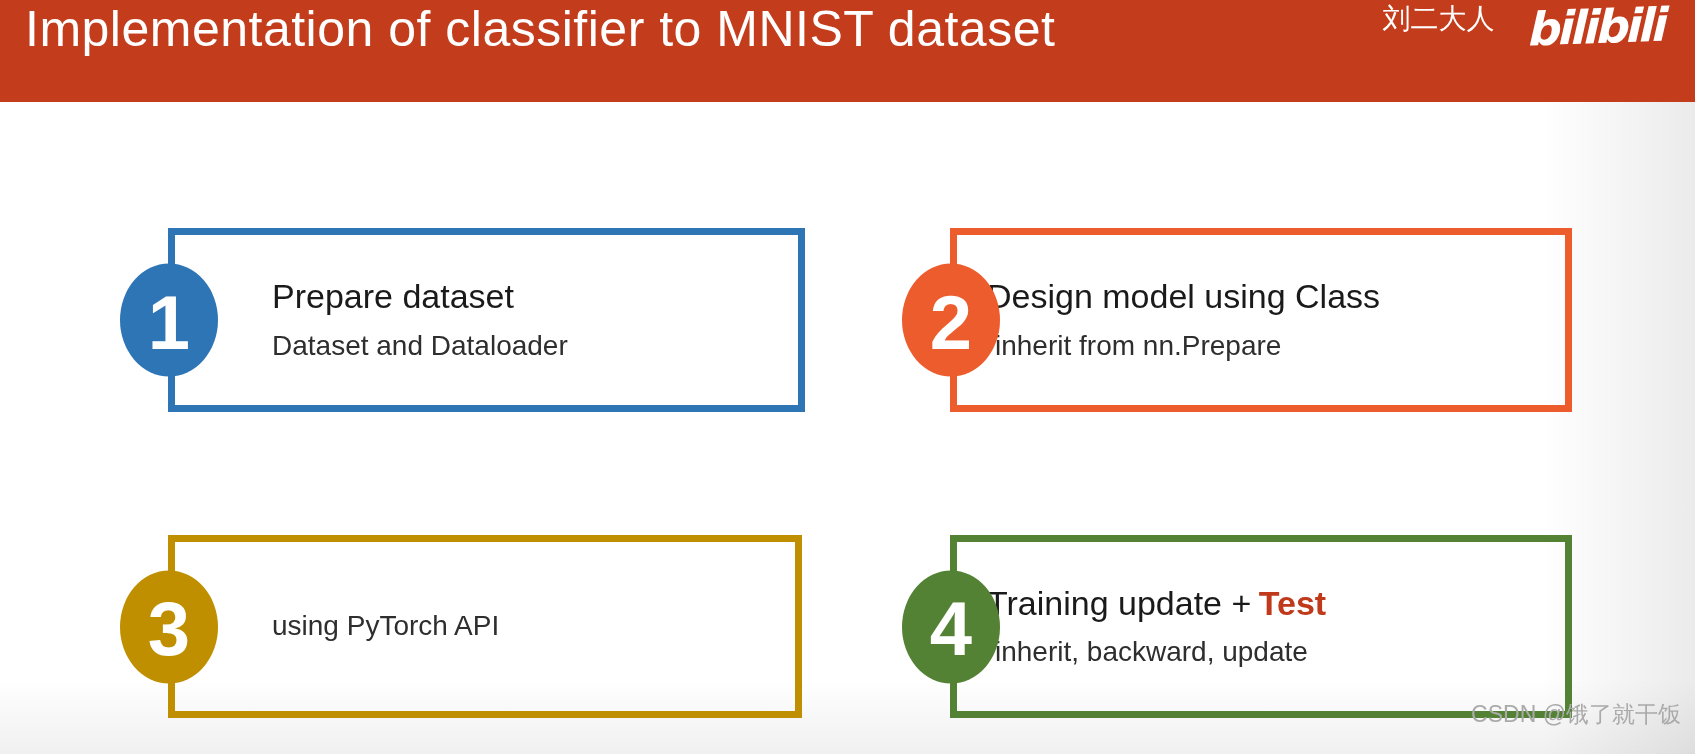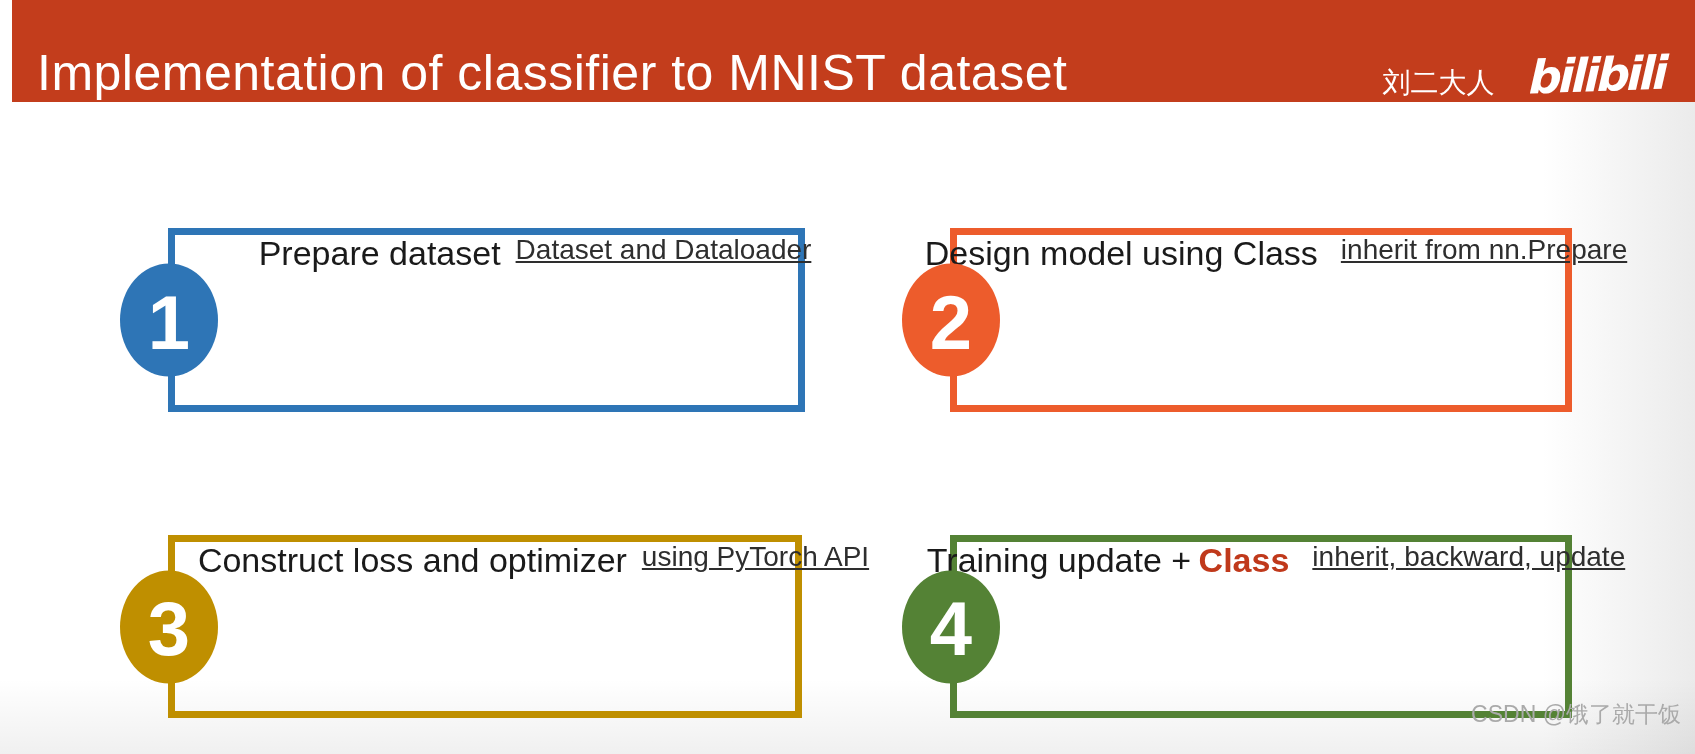--- a/index.html
+++ b/index.html
@@ -13,25 +13,25 @@
     height: 754px;
     overflow: hidden;
     background:
       linear-gradient(to bottom, rgba(0,0,0,0) 90%, rgba(0,0,0,0.06) 100%),
       linear-gradient(to right, #ffffff 0%, #ffffff 91%, #ebebeb 100%);
   }
 
   
   .header {
     position: absolute;
-    top: 0; left: 12px; right: 0;
+    top: 0; left: 0; right: 0;
     height: 102px;
     background: #C33D1C;
     display: flex;
-    align-items: flex-end;
+    align-items: flex-start;
     padding: 0 30px 0 25px;
     box-sizing: border-box;
     color: #ffffff;
   }
   .header-title {
     flex: 1;
     font-size: 50px;
     font-weight: 400;
     letter-spacing: 0.5px;
     white-space: nowrap;
@@ -82,21 +82,21 @@
   .badge-number {
     font-size: 76px;
     font-weight: bold;
     line-height: 1;
     padding-top: 4px;
   }
 
   .content {
     height: 100%;
     display: flex;
-    flex-direction: row;
+    flex-direction: column;
     justify-content: center;
     gap: 15px;
     box-sizing: border-box;
   }
   .col-left .content  { padding-left: 97px; }
   .col-right .content { padding-left: 30px; }
 
   .step-title {
     font-size: 34px;
     color: #1a1a1a;
@@ -106,21 +106,20 @@
   .title-highlight {
     font-weight: bold;
     color: #C0391B;
     margin-left: 0.22em;
   }
   .step-subtitle {
     font-size: 28px;
     color: #2e2e2e;
     line-height: 1.1;
     white-space: nowrap;
-    text-decoration: underline;
   }
   .col-right .step-subtitle { padding-left: 8px; }
 
   
   .watermark {
     position: absolute;
     right: 14px;
     bottom: 24px;
     font-size: 23px;
     color: #aaaaaa;
@@ -156,30 +155,29 @@
       <div class="step-title"><span>Design model using Class</span></div>
       <div class="step-subtitle">inherit from nn.Prepare</div>
     </div>
   </div>
 
   <div class="step-box pos-3 col-left" style="border-color: rgb(191, 143, 0);">
     <div class="badge" style="background: rgb(191, 143, 0);">
       <span class="badge-number">3</span>
     </div>
     <div class="content">
-      <div class="step-title"><span>Construct loss and optimizer</span></div>
       <div class="step-subtitle">using PyTorch API</div>
     </div>
   </div>
 
   <div class="step-box pos-4 col-right" style="border-color: rgb(84, 130, 53);">
     <div class="badge" style="background: rgb(84, 130, 53);">
       <span class="badge-number">4</span>
     </div>
     <div class="content">
-      <div class="step-title"><span>Training update +</span><span class="title-highlight" style="color: rgb(192, 57, 27);">Class</span></div>
+      <div class="step-title"><span>Training update +</span><span class="title-highlight" style="color: rgb(192, 57, 27);">Test</span></div>
       <div class="step-subtitle">inherit, backward, update</div>
     </div>
   </div>
 
   <div class="watermark">CSDN @饿了就干饭</div>
 
 </div>
 
 </body></html>

